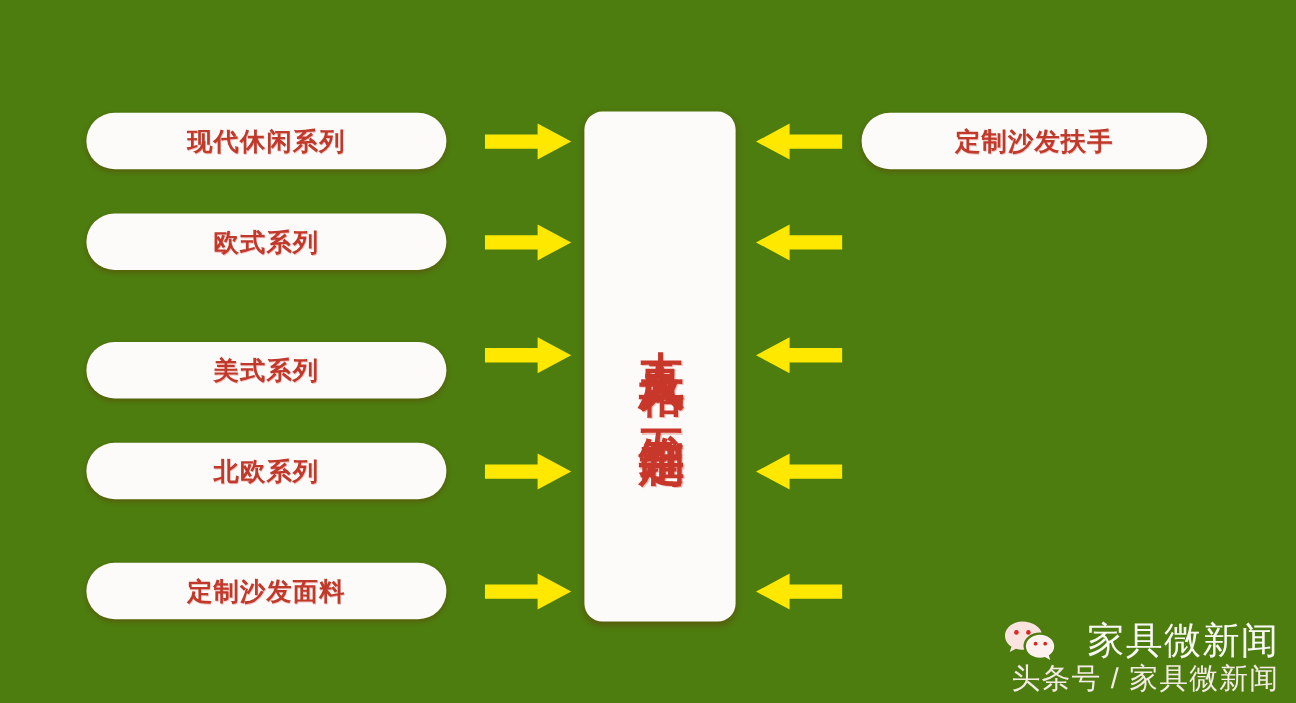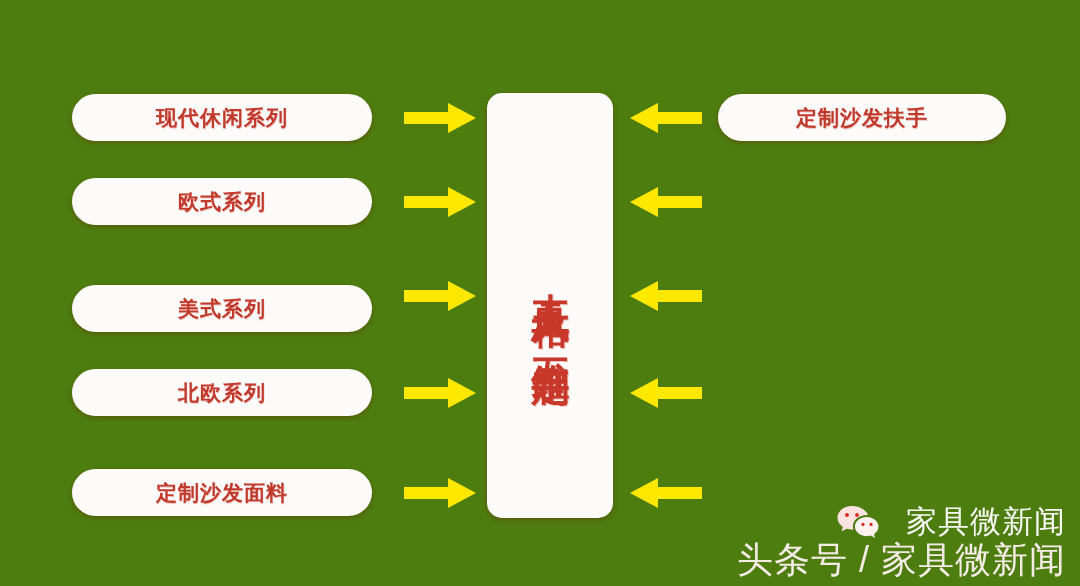--- a/index.html
+++ b/index.html
@@ -118,21 +118,21 @@
   #wechat-icon { width: 44px; height: 34px; display: block; }
   #wm-brand {
     font-size: 31px;
     color: #ffffff;
     letter-spacing: 1px;
     white-space: nowrap;
     opacity: 0.96;
   }
   #wm-sub {
     margin-top: 4px;
-    font-size: 36px;
+    font-size: 24px;
     color: #fdf2f0;
     letter-spacing: 1px;
     white-space: nowrap;
     opacity: 0.95;
   }
 </style>
 </head>
 <body>
 
 <div id="poster">

